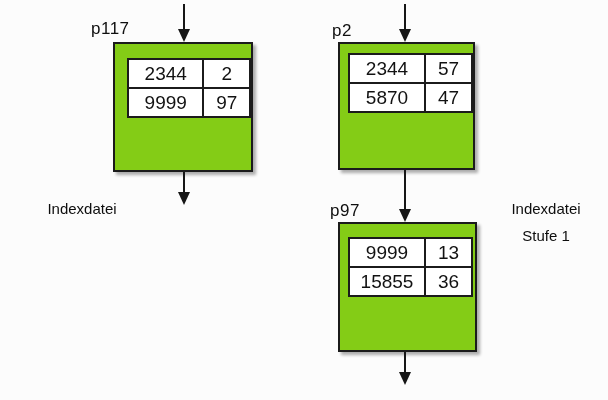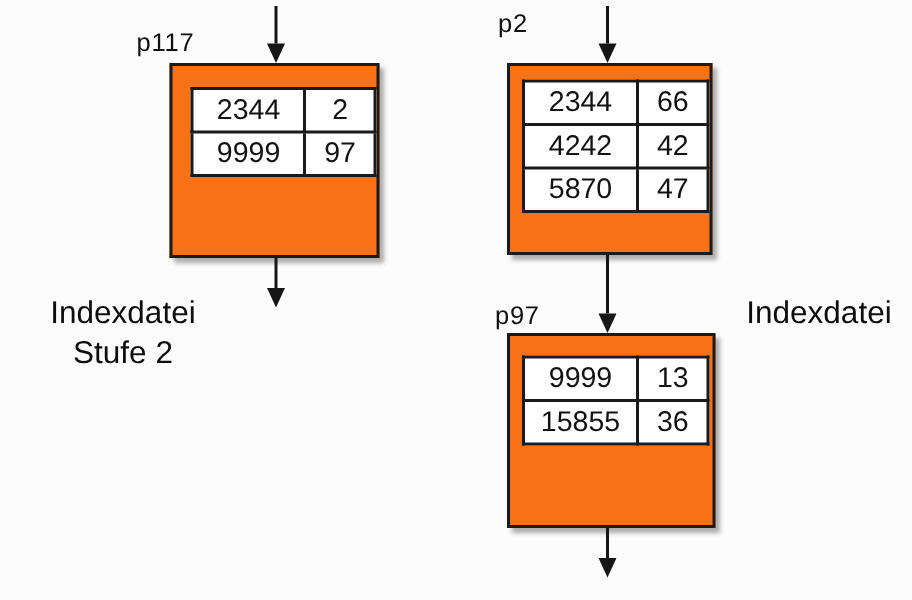--- a/index.html
+++ b/index.html
@@ -12,21 +12,21 @@
     width: 608px;
     height: 400px;
     background: #fcfcfc;
     overflow: hidden;
     color: #121212;
   }
 
   
   .box {
     position: absolute;
-    background: #f97316;
+    background: #84cc16;
     border: 2px solid #1b1b1b;
     box-shadow: 3px 3px 3px rgba(0,0,0,0.32);
     box-sizing: border-box;
   }
   .page-label {
     position: absolute;
     font-size: 17px;
     font-weight: 400;
     color: #0f0f0f;
     letter-spacing: 0.5px;
@@ -68,21 +68,21 @@
     border-left: 6px solid transparent;
     border-right: 6px solid transparent;
     border-top: 13px solid #161616;
   }
 
   
   .caption {
     position: absolute;
     width: 124px;
     text-align: center;
-    font-size: 21px;
+    font-size: 15px;
     line-height: 27px;
     color: #0d0d0d;
   }
 </style>
 </head>
 <body>
 
 <div class="canvas">
 
   <div class="arrow" style="left:177px; top:4px; height:38px;">
@@ -107,40 +107,35 @@
       </table>
   </div>
 
   <div class="arrow" style="left:177px; top:172px; height:33px;">
     <div class="shaft"></div>
     <div class="head"></div>
   </div>
 
   <div class="caption" style="left:20px; top:195px;">
     <div>Indexdatei</div>
-    <div>Stufe 2</div>
   </div>
 
   <div class="arrow" style="left:398px; top:4px; height:38px;">
     <div class="shaft"></div>
     <div class="head"></div>
   </div>
 
-  <div class="page-label" style="left:332px; top:6px;">p2</div>
+  <div class="page-label" style="left:332px; top:21px;">p2</div>
 
   <div class="box" style="left:338px; top:42px; width:137px; height:128px;">
     <table class="entries" style="left:8px; top:9px;">
       <tbody>
           <tr>
         <td class="c-key">2344</td>
-        <td class="c-val">66</td>
-      </tr>
-      <tr>
-        <td class="c-key">4242</td>
-        <td class="c-val">42</td>
+        <td class="c-val">57</td>
       </tr>
       <tr>
         <td class="c-key">5870</td>
         <td class="c-val">47</td>
       </tr>
     </tbody>
       </table>
   </div>
 
   <div class="arrow" style="left:398px; top:170px; height:52px;">
@@ -165,15 +160,16 @@
       </table>
   </div>
 
   <div class="arrow" style="left:398px; top:352px; height:33px;">
     <div class="shaft"></div>
     <div class="head"></div>
   </div>
 
   <div class="caption" style="left:484px; top:195px;">
     <div>Indexdatei</div>
+    <div>Stufe 1</div>
   </div>
 
 </div>
 
 </body></html>

